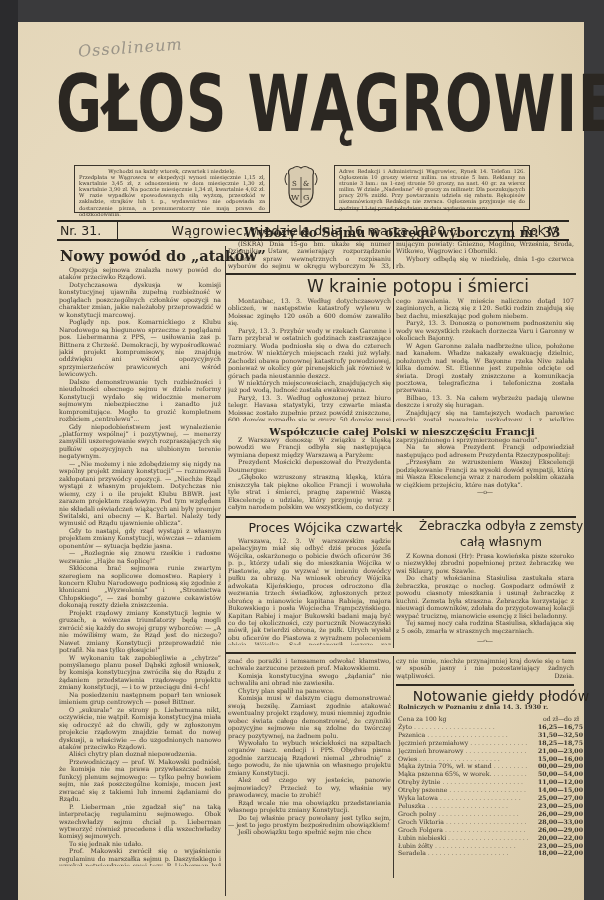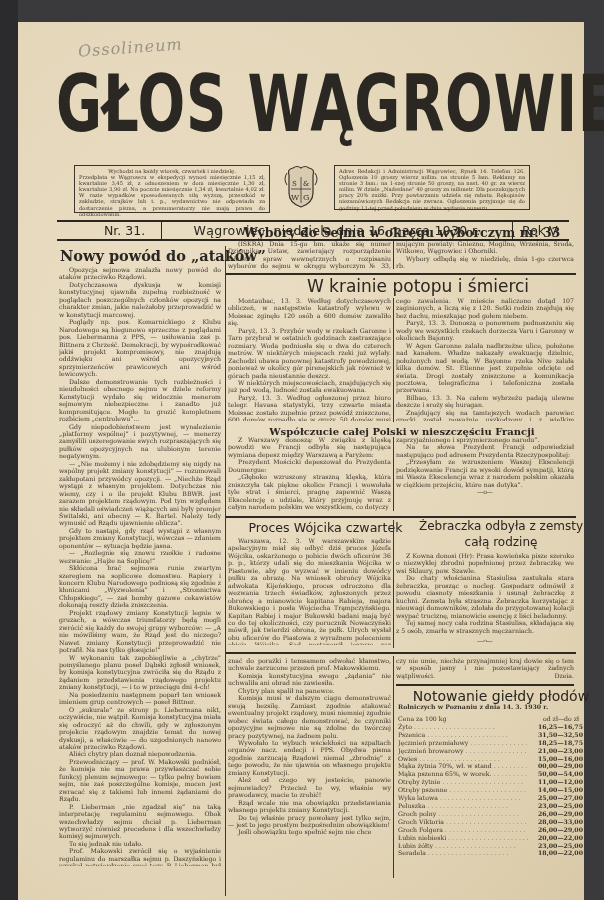--- a/index.html
+++ b/index.html
@@ -29,21 +29,21 @@
   .infobox.left { left:74px; top:165px; width:196px; height:48px; }
   .infobox.right { left:334px; top:165px; width:196px; height:45px; }
   .infobox .center { text-align:center; display:block; }
   .crest { position:absolute; left:283px; top:165px; width:36px; height:44px; }
   .dateline {
     position:absolute; left:57px; top:220px; width:512px; height:21px;
     border-top:2px solid #2a2620; border-bottom:2px solid #2a2620;
     font-family:"DejaVu Sans", sans-serif; font-size:12.5px; color:#2a2620;
     display:flex; align-items:center;
   }
-  .dateline .nr { width:61px; padding-left:3px; border-right:1.5px solid #2a2620; height:100%; display:flex; align-items:center;margin-left:44px; }
+  .dateline .nr { width:61px; padding-left:3px; border-right:1.5px solid #2a2620; height:100%; display:flex; align-items:center; }
   .dateline .date { flex:1; text-align:center; letter-spacing:0.3px; }
   .dateline .rok { width:57px; border-left:1.5px solid #2a2620; height:100%; display:flex; align-items:center; justify-content:center; }
   .col-rule { position:absolute; width:1px; background:#3d372e; }
   .hrule { position:absolute; height:2px; background:#2f2a22; }
   h2.hl {
     position:absolute; font-family:"DejaVu Serif", serif; font-weight:bold; color:#2a2620;
     white-space:nowrap; text-align:center;
   }
   h2.hs { font-family:"DejaVu Sans", sans-serif; font-weight:normal;margin-left:16px; }
   .txt {
@@ -159,21 +159,21 @@
 </div>
 <div class="hrule" style="left:226px; top:516px; width:350px;"></div>
 
 <h2 class="hl hs" style="left:228px; top:520px; width:163px; font-size:12.6px;">Proces Wójcika czwartek</h2>
 <div class="txt" style="left:228px; top:537px; width:163px; height:108px;">
   <p>Warszawa, 12. 3. W warszawskim sądzie apelacyjnym miał się odbyć dziś proces Józefa Wójcika, oskarżonego o pobicie dwóch oficerów 36 p. p., którzy udali się do mieszkania Wójcika w Piastowie, aby go wyzwać w imieniu dowódcy pułku za obrazę. Na wniosek obrońcy Wójcika adwokata Kijeńskiego, proces odroczono dla wezwania trzech świadków, zgłoszonych przez obrońcę a mianowicie kapitana Rabieja, majora Bukowskiego i posła Wojciecha Trąmpczyńskiego. Kapitan Rabiej i major Bukowski badani mają być co do tej okoliczności, czy porucznik Nowaczyński mówił, jak twierdzi obrona, że pułk. Ulrych wysłał obu oficerów do Piastowa z wyraźnem poleceniem obicia Wójcika. Sąd postanowił jeszcze raz przesłuchać ponadto pułk. Ulrycha w tej samej sprawie.</p>
 </div>
 <div class="col-rule" style="left:393px; top:520px; height:128px;"></div>
 
 <h2 class="hl hs" style="left:396px; top:519px; width:178px; font-size:12px;">Żebraczka odbyła z zemsty</h2>
-<h2 class="hl hs" style="left:396px; top:535px; width:178px; font-size:12px;">całą rodzinę</h2>
+<h2 class="hl hs" style="left:396px; top:535px; width:178px; font-size:12px;">całą własnym</h2>
 <div class="txt" style="left:396px; top:552px; width:178px; height:90px;">
   <p>Z Kowna donosi (Hr): Prasa kowieńska pisze szeroko o niezwykłej zbrodni popełnionej przez żebraczkę we wsi Sklaury, pow. Szawle.</p>
   <p>Do chaty włościanina Stasiulisa zastukała stara żebraczka, prosząc o nocleg. Gospodarz odmówił z powodu ciasnoty mieszkania i usunął żebraczkę z kuchni. Zemsta była straszna. Żebraczka korzystając z nieuwagi domowników, zdołała do przygotowanej kolacji wsypać truciznę, mianowicie esencję z liści beladonny.</p>
   <p>Tej samej nocy cała rodzina Stasiulisa, składająca się z 5 osób, zmarła w strasznych męczarniach.</p>
   <p class="center-t" style="text-indent:0; margin-top:3px;">—o—</p>
 </div>
 <div class="hrule" style="left:226px; top:652px; width:350px;"></div>
 
 <div class="txt" style="left:228px; top:657px; width:163px; height:218px;">
   <p style="text-indent:0">znać do porażki i temsamem odwołać kłamstwo, uchwale zarzucone przezeń prof. Makowskiemu.</p>

